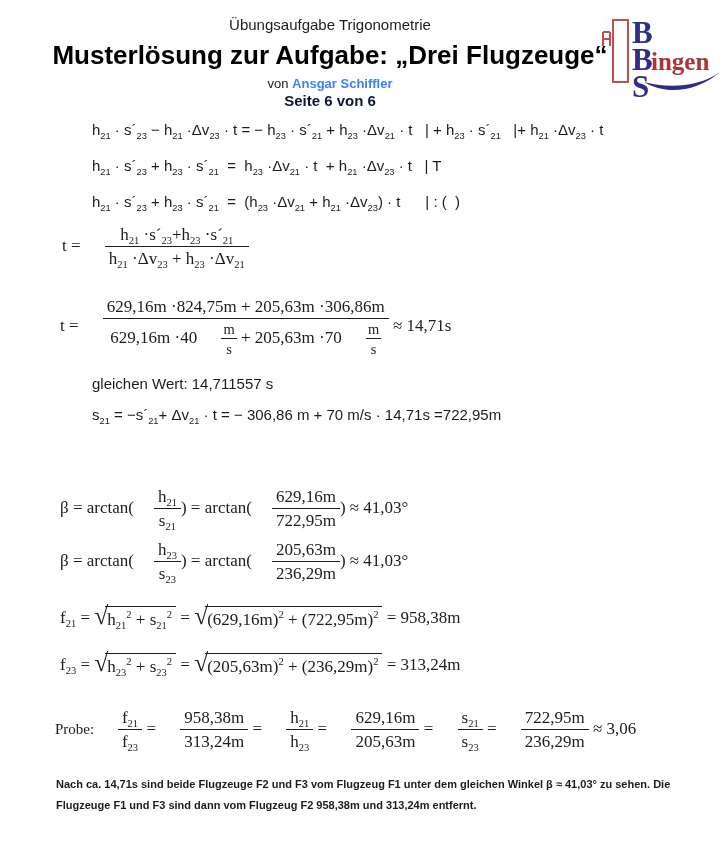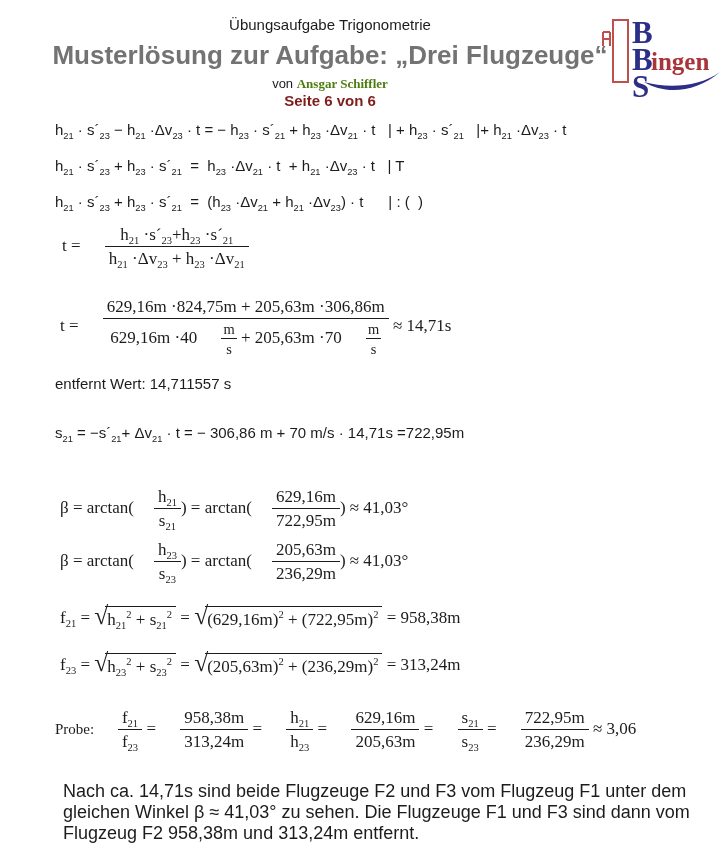--- a/index.html
+++ b/index.html
@@ -4,54 +4,54 @@
 <style>
   html,body{margin:0;padding:0;background:#ffffff;}
   body{width:726px;height:848px;overflow:hidden;color:#1c1c1c;
        font-family:"Liberation Sans",sans-serif;}
   .page{position:relative;width:726px;height:647px;background:#fff;}
 
   
   .hdr-small{position:absolute;top:16px;left:0;width:660px;text-align:center;
              font-size:15px;}
   .hdr-title{position:absolute;top:40px;left:0;width:660px;text-align:center;
-             font-size:26px;font-weight:bold;color:#737373;}
+             font-size:26px;font-weight:bold;color:#000000;}
   .hdr-byline{position:absolute;top:76px;left:0;width:660px;text-align:center;
               font-size:13px;}
-  .hdr-byline .author{color:#4d7c0f;font-weight:bold;font-family:Liberation Serif, serif;}
+  .hdr-byline .author{color:#3b82f6;font-weight:bold;}
   .hdr-page{position:absolute;top:92px;left:0;width:660px;text-align:center;
-            font-size:15px;font-weight:bold;color:#7f1d1d;}
+            font-size:15px;font-weight:bold;color:#0f172a;}
   .logo{position:absolute;top:8px;right:4px;width:130px;height:90px;}
   .logo text.lb{font-family:"Liberation Serif",serif;font-weight:bold;
                 font-size:31px;fill:#2D2E87;}
   .logo text.li{font-family:"Liberation Serif",serif;font-weight:bold;
                 font-size:25px;fill:#A93439;}
 
   
   .eq{position:absolute;left:55px;white-space:pre;}
-  .sans{font-size:15px;line-height:20px;}
+  .sans{font-size:15px;line-height:20px;margin-left:37px;}
   .serif{font-family:"Liberation Serif",serif;font-size:17px;line-height:1.25;}
   sub{font-size:62%;line-height:0;}
   sup{font-size:62%;line-height:0;}
 
   .frac{display:inline-block;vertical-align:middle;text-align:center;line-height:1.25;margin-left:20px;}
   .frac>.num{display:block;border-bottom:1px solid #1c1c1c;padding:0 4px 1px 4px;}
   .frac>.den{display:block;padding:1px 4px 0 4px;}
   .frac .frac{font-size:0.85em;}
   .frac .frac>.num{padding:0 2px;}
   .frac .frac>.den{padding:1px 2px 0 2px;}
 
   .sqrt{display:inline-flex;align-items:flex-start;vertical-align:middle;}
   .sqrt-sym{font-size:1.5em;line-height:1;transform:translateY(-3px);}
   .sqrt-body{border-top:1.4px solid #1c1c1c;padding:2px 4px 0 2px;margin-left:-3px;}
 
   .probe-label{font-family:Liberation Serif, serif;font-size:15px;}
 
-  .para{position:absolute;left:55px;top:773px;width:662px;margin:8px;
-        font-size:18px;line-height:21px;white-space:normal;}
+  .para{position:absolute;left:55px;top:773px;width:662px;margin:1px;
+        font-size:11px;line-height:21px;white-space:normal;font-weight:bold;}
 </style>
 </head>
 <body>
 
 <div class="page">
 
   <div class="hdr-small">Übungsaufgabe Trigonometrie</div>
   <div class="hdr-title">Musterlösung zur Aufgabe: „Drei Flugzeuge“</div>
   <div class="hdr-byline"><span>von </span><span class="author">Ansgar Schiffler</span></div>
   <div class="hdr-page">Seite 6 von 6</div>
@@ -70,23 +70,23 @@
     </svg>
   </div>
 
   <div class="eq sans" style="top:120px"><span class="msub">h<sub>21</sub></span><span class="mtxt"> · </span><span class="msub">s´<sub>23</sub></span><span class="mtxt"> − </span><span class="msub">h<sub>21</sub></span><span class="mtxt"> ·</span><span class="msub">Δv<sub>23</sub></span><span class="mtxt"> · t = − </span><span class="msub">h<sub>23</sub></span><span class="mtxt"> · </span><span class="msub">s´<sub>21</sub></span><span class="mtxt"> + </span><span class="msub">h<sub>23</sub></span><span class="mtxt"> ·</span><span class="msub">Δv<sub>21</sub></span><span class="mtxt"> · t   | + </span><span class="msub">h<sub>23</sub></span><span class="mtxt"> · </span><span class="msub">s´<sub>21</sub></span><span class="mtxt">   |+ </span><span class="msub">h<sub>21</sub></span><span class="mtxt"> ·</span><span class="msub">Δv<sub>23</sub></span><span class="mtxt"> · t</span></div>
   <div class="eq sans" style="top:156px"><span class="msub">h<sub>21</sub></span><span class="mtxt"> · </span><span class="msub">s´<sub>23</sub></span><span class="mtxt"> + </span><span class="msub">h<sub>23</sub></span><span class="mtxt"> · </span><span class="msub">s´<sub>21</sub></span><span class="mtxt">  =  </span><span class="msub">h<sub>23</sub></span><span class="mtxt"> ·</span><span class="msub">Δv<sub>21</sub></span><span class="mtxt"> · t  + </span><span class="msub">h<sub>21</sub></span><span class="mtxt"> ·</span><span class="msub">Δv<sub>23</sub></span><span class="mtxt"> · t   | T</span></div>
   <div class="eq sans" style="top:192px"><span class="msub">h<sub>21</sub></span><span class="mtxt"> · </span><span class="msub">s´<sub>23</sub></span><span class="mtxt"> + </span><span class="msub">h<sub>23</sub></span><span class="mtxt"> · </span><span class="msub">s´<sub>21</sub></span><span class="mtxt">  =  (</span><span class="msub">h<sub>23</sub></span><span class="mtxt"> ·</span><span class="msub">Δv<sub>21</sub></span><span class="mtxt"> + </span><span class="msub">h<sub>21</sub></span><span class="mtxt"> ·</span><span class="msub">Δv<sub>23</sub></span><span class="mtxt">) · t      | : (  )</span></div>
 
   <div class="eq serif" style="top:224px;left:62px"><span class="mtxt">t = </span><span class="frac"><span class="num"><span class="msub">h<sub>21</sub></span><span class="mtxt"> ·</span><span class="msub">s´<sub>23</sub></span><span class="mtxt">+</span><span class="msub">h<sub>23</sub></span><span class="mtxt"> ·</span><span class="msub">s´<sub>21</sub></span></span><span class="den"><span class="msub">h<sub>21</sub></span><span class="mtxt"> ·</span><span class="msub">Δv<sub>23</sub></span><span class="mtxt"> + </span><span class="msub">h<sub>23</sub></span><span class="mtxt"> ·</span><span class="msub">Δv<sub>21</sub></span></span></span></div>
   <div class="eq serif" style="top:296px;left:60px"><span class="mtxt">t = </span><span class="frac"><span class="num"><span class="mtxt">629,16m ·824,75m + 205,63m ·306,86m</span></span><span class="den"><span class="mtxt">629,16m ·40 </span><span class="frac"><span class="num"><span class="mtxt">m</span></span><span class="den"><span class="mtxt">s</span></span></span><span class="mtxt"> + 205,63m ·70 </span><span class="frac"><span class="num"><span class="mtxt">m</span></span><span class="den"><span class="mtxt">s</span></span></span></span></span><span class="mtxt"> ≈ 14,71s</span></div>
 
-  <div class="eq sans" style="top:374px">entfernt Wert: 14,711557 s</div>
+  <div class="eq sans" style="top:374px">gleichen Wert: 14,711557 s</div>
 
-  <div class="eq sans" style="top:423px"><span class="msub">s<sub>21</sub></span><span class="mtxt"> = −</span><span class="msub">s´<sub>21</sub></span><span class="mtxt">+ </span><span class="msub">Δv<sub>21</sub></span><span class="mtxt"> · t = − 306,86 m + 70 m/s · 14,71s =722,95m</span></div>
+  <div class="eq sans" style="top:405px"><span class="msub">s<sub>21</sub></span><span class="mtxt"> = −</span><span class="msub">s´<sub>21</sub></span><span class="mtxt">+ </span><span class="msub">Δv<sub>21</sub></span><span class="mtxt"> · t = − 306,86 m + 70 m/s · 14,71s =722,95m</span></div>
 
   <div class="eq serif" style="top:486px;left:60px"><span class="mtxt">β = arctan(</span><span class="frac"><span class="num"><span class="msub">h<sub>21</sub></span></span><span class="den"><span class="msub">s<sub>21</sub></span></span></span><span class="mtxt">) = arctan(</span><span class="frac"><span class="num"><span class="mtxt">629,16m</span></span><span class="den"><span class="mtxt">722,95m</span></span></span><span class="mtxt">) ≈ 41,03°</span></div>
   <div class="eq serif" style="top:539px;left:60px"><span class="mtxt">β = arctan(</span><span class="frac"><span class="num"><span class="msub">h<sub>23</sub></span></span><span class="den"><span class="msub">s<sub>23</sub></span></span></span><span class="mtxt">) = arctan(</span><span class="frac"><span class="num"><span class="mtxt">205,63m</span></span><span class="den"><span class="mtxt">236,29m</span></span></span><span class="mtxt">) ≈ 41,03°</span></div>
 
   <div class="eq serif" style="top:606px;left:60px"><span class="msub">f<sub>21</sub></span><span class="mtxt"> = </span><span class="sqrt"><span class="sqrt-sym">√</span><span class="sqrt-body"><span class="msubsup">h<sub>21</sub><sup>2</sup></span><span class="mtxt"> + </span><span class="msubsup">s<sub>21</sub><sup>2</sup></span></span></span><span class="mtxt"> = </span><span class="sqrt"><span class="sqrt-sym">√</span><span class="sqrt-body"><span class="mtxt">(629,16m)</span><sup>2</sup><span class="mtxt"> + (722,95m)</span><sup>2</sup></span></span><span class="mtxt"> = 958,38m</span></div>
   <div class="eq serif" style="top:653px;left:60px"><span class="msub">f<sub>23</sub></span><span class="mtxt"> = </span><span class="sqrt"><span class="sqrt-sym">√</span><span class="sqrt-body"><span class="msubsup">h<sub>23</sub><sup>2</sup></span><span class="mtxt"> + </span><span class="msubsup">s<sub>23</sub><sup>2</sup></span></span></span><span class="mtxt"> = </span><span class="sqrt"><span class="sqrt-sym">√</span><span class="sqrt-body"><span class="mtxt">(205,63m)</span><sup>2</sup><span class="mtxt"> + (236,29m)</span><sup>2</sup></span></span><span class="mtxt"> = 313,24m</span></div>
 
   <div class="eq serif" style="top:707px"><span class="probe-label">Probe: </span><span><span class="frac"><span class="num"><span class="msub">f<sub>21</sub></span></span><span class="den"><span class="msub">f<sub>23</sub></span></span></span><span class="mtxt"> = </span><span class="frac"><span class="num"><span class="mtxt">958,38m</span></span><span class="den"><span class="mtxt">313,24m</span></span></span><span class="mtxt"> = </span><span class="frac"><span class="num"><span class="msub">h<sub>21</sub></span></span><span class="den"><span class="msub">h<sub>23</sub></span></span></span><span class="mtxt"> = </span><span class="frac"><span class="num"><span class="mtxt">629,16m</span></span><span class="den"><span class="mtxt">205,63m</span></span></span><span class="mtxt"> = </span><span class="frac"><span class="num"><span class="msub">s<sub>21</sub></span></span><span class="den"><span class="msub">s<sub>23</sub></span></span></span><span class="mtxt"> = </span><span class="frac"><span class="num"><span class="mtxt">722,95m</span></span><span class="den"><span class="mtxt">236,29m</span></span></span><span class="mtxt"> ≈ 3,06</span></span></div>
 
   <p class="para">Nach ca. 14,71s sind beide Flugzeuge F2 und F3 vom Flugzeug F1 unter dem gleichen Winkel β ≈ 41,03° zu sehen. Die Flugzeuge F1 und F3 sind dann vom Flugzeug F2 958,38m und 313,24m entfernt.</p>

